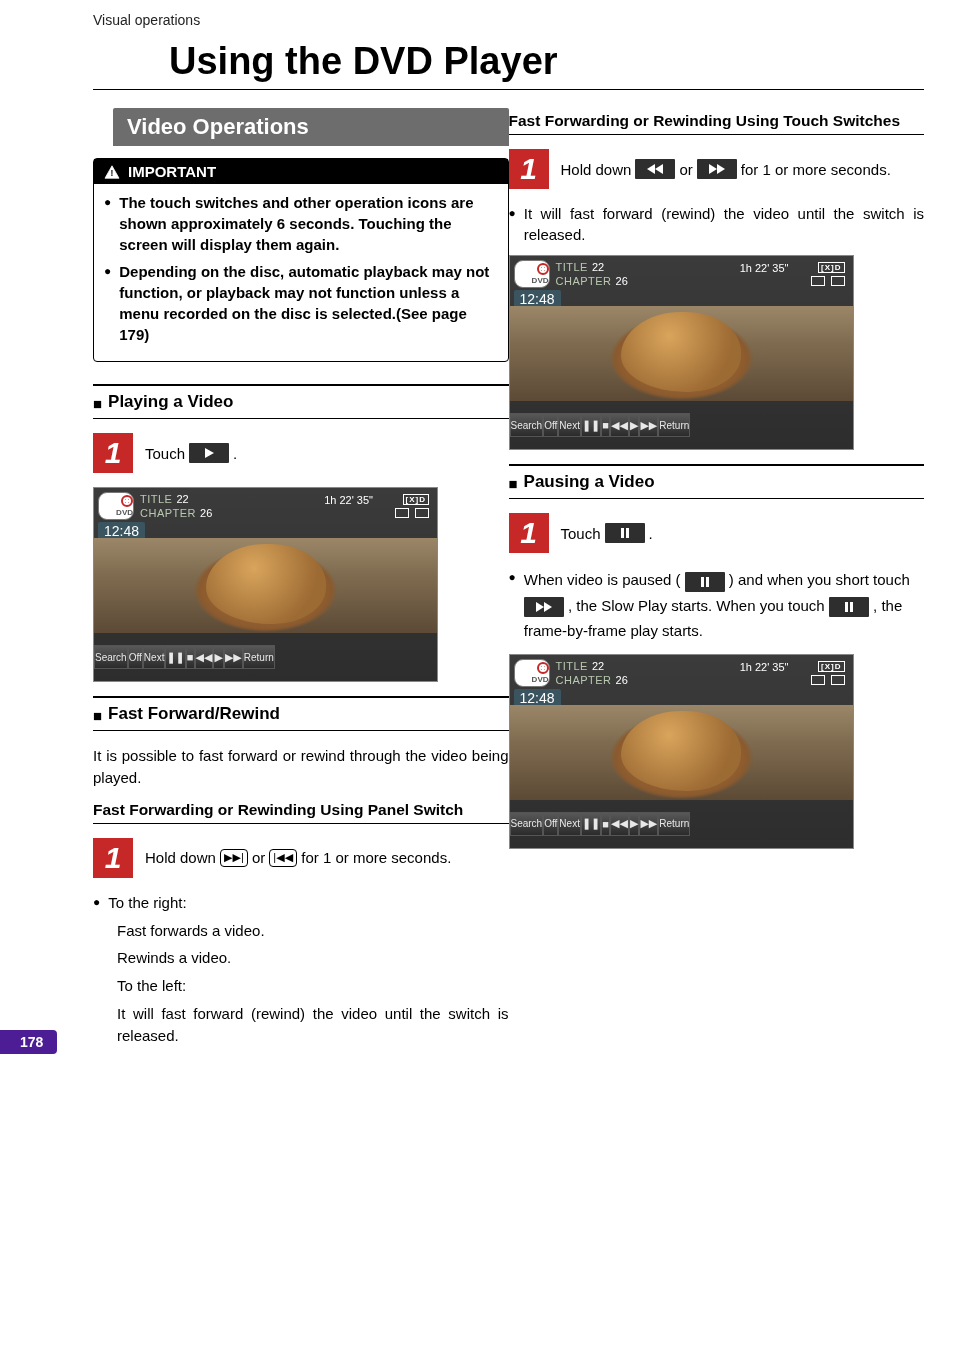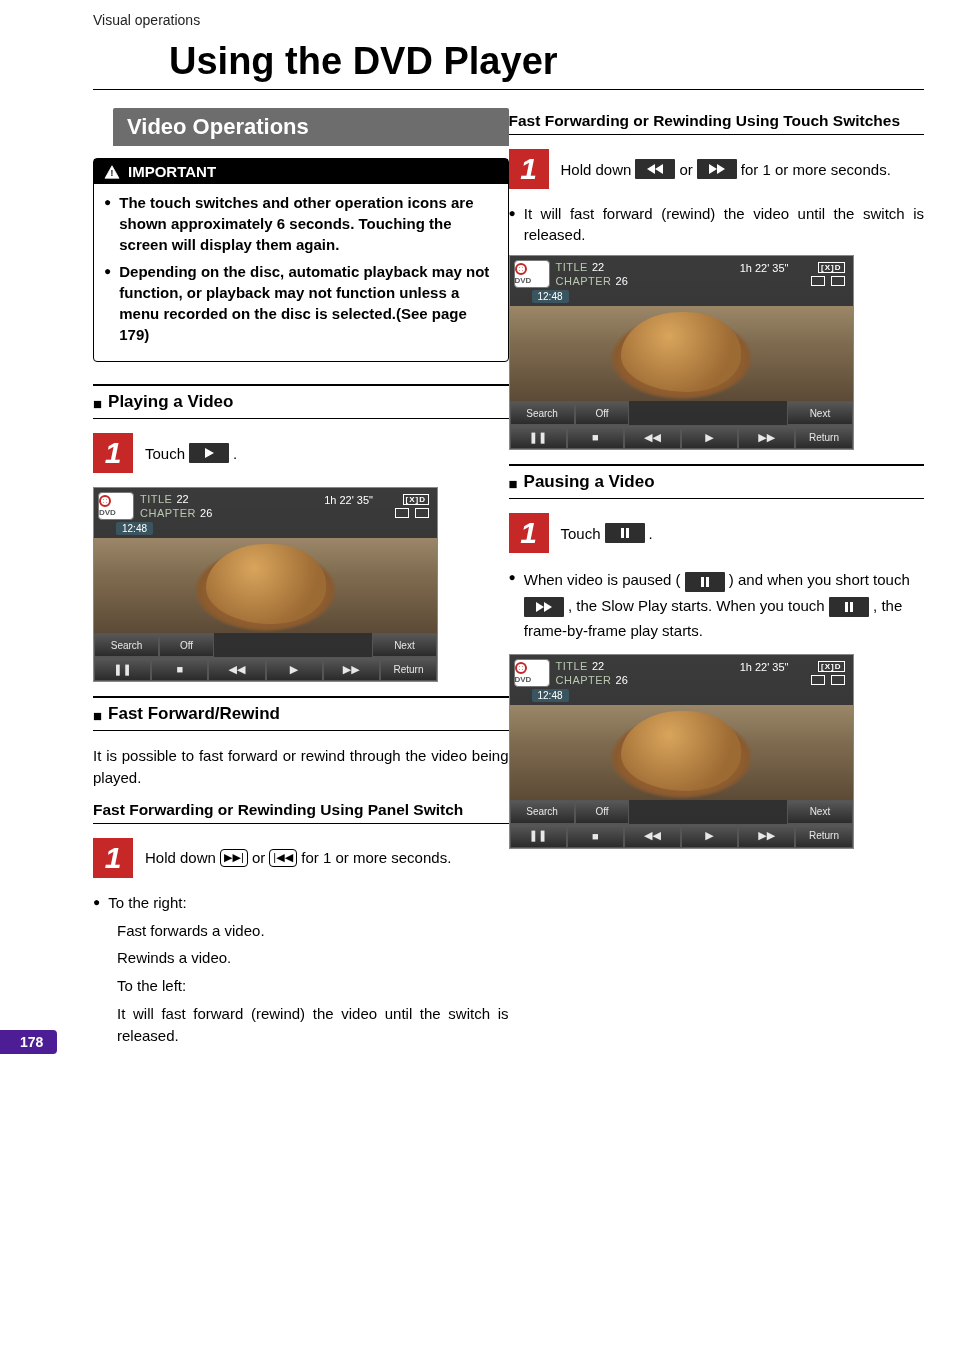--- a/index.html
+++ b/index.html
@@ -162,24 +162,24 @@
     height: 28px;
     display: flex;
     align-items: center;
     font-size: 10px;
     color: #333;
   }
   .dvd-badge {
     width: 36px; height: 28px;
     border: 1px solid #777;
     background: #fff;
-    border-radius: 4px;
+    border-radius: 9px;
     display: flex;
     flex-direction: column;
-    align-items: flex-start;
+    align-items: flex-end;
     justify-content: center;
     font-size: 8px;
     font-weight: bold;
     color: #555;
   }
   .dvd-badge .disc {
     width: 12px; height: 12px;
     border: 2px solid #c62828;
     border-radius: 50%;
     margin-bottom: 1px;
@@ -218,24 +218,23 @@
   .topicons span {
     width: 14px; height: 10px;
     border: 1px solid #fff;
     display: inline-block;
   }
   .clock-pill {
     position: absolute;
     top: 34px; left: 4px;
     background: #3b5560;
     color: #fff;
-    font-size: 10px;
+    font-size: 14px;
     padding: 1px 6px;
     border-radius: 2px;
-    margin-left: 18px;
   }
   .photo {
     position: absolute;
     top: 50px; left: 0; right: 0; bottom: 48px;
     background:
       radial-gradient(ellipse 120px 70px at 50% 55%, #b8793a 0%, #8a5a2e 55%, transparent 60%),
       linear-gradient(#9b8668 0%, #7e6b4f 40%, #5d4a36 100%);
   }
   .dog {
     position: absolute;
@@ -243,21 +242,22 @@
     transform: translate(-50%, -40%);
     width: 120px; height: 80px;
     background: radial-gradient(circle at 40% 30%, #d9a55c, #9c6a33 70%);
     border-radius: 55% 50% 48% 60% / 60% 55% 50% 50%;
   }
   .shot .controls {
     position: absolute;
     left: 0; right: 0; bottom: 0;
     height: 48px;
     display: flex;
-    flex-direction: column;
+    flex-direction: row;
+    align-items: center;
   }
   .ctl-row {
     display: flex;
     height: 24px;
   }
   .ctl-btn {
     flex: 1;
     border: 1px solid #555;
     background: linear-gradient(#585858,#2b2b2b);
     color: #e8e8e8;

